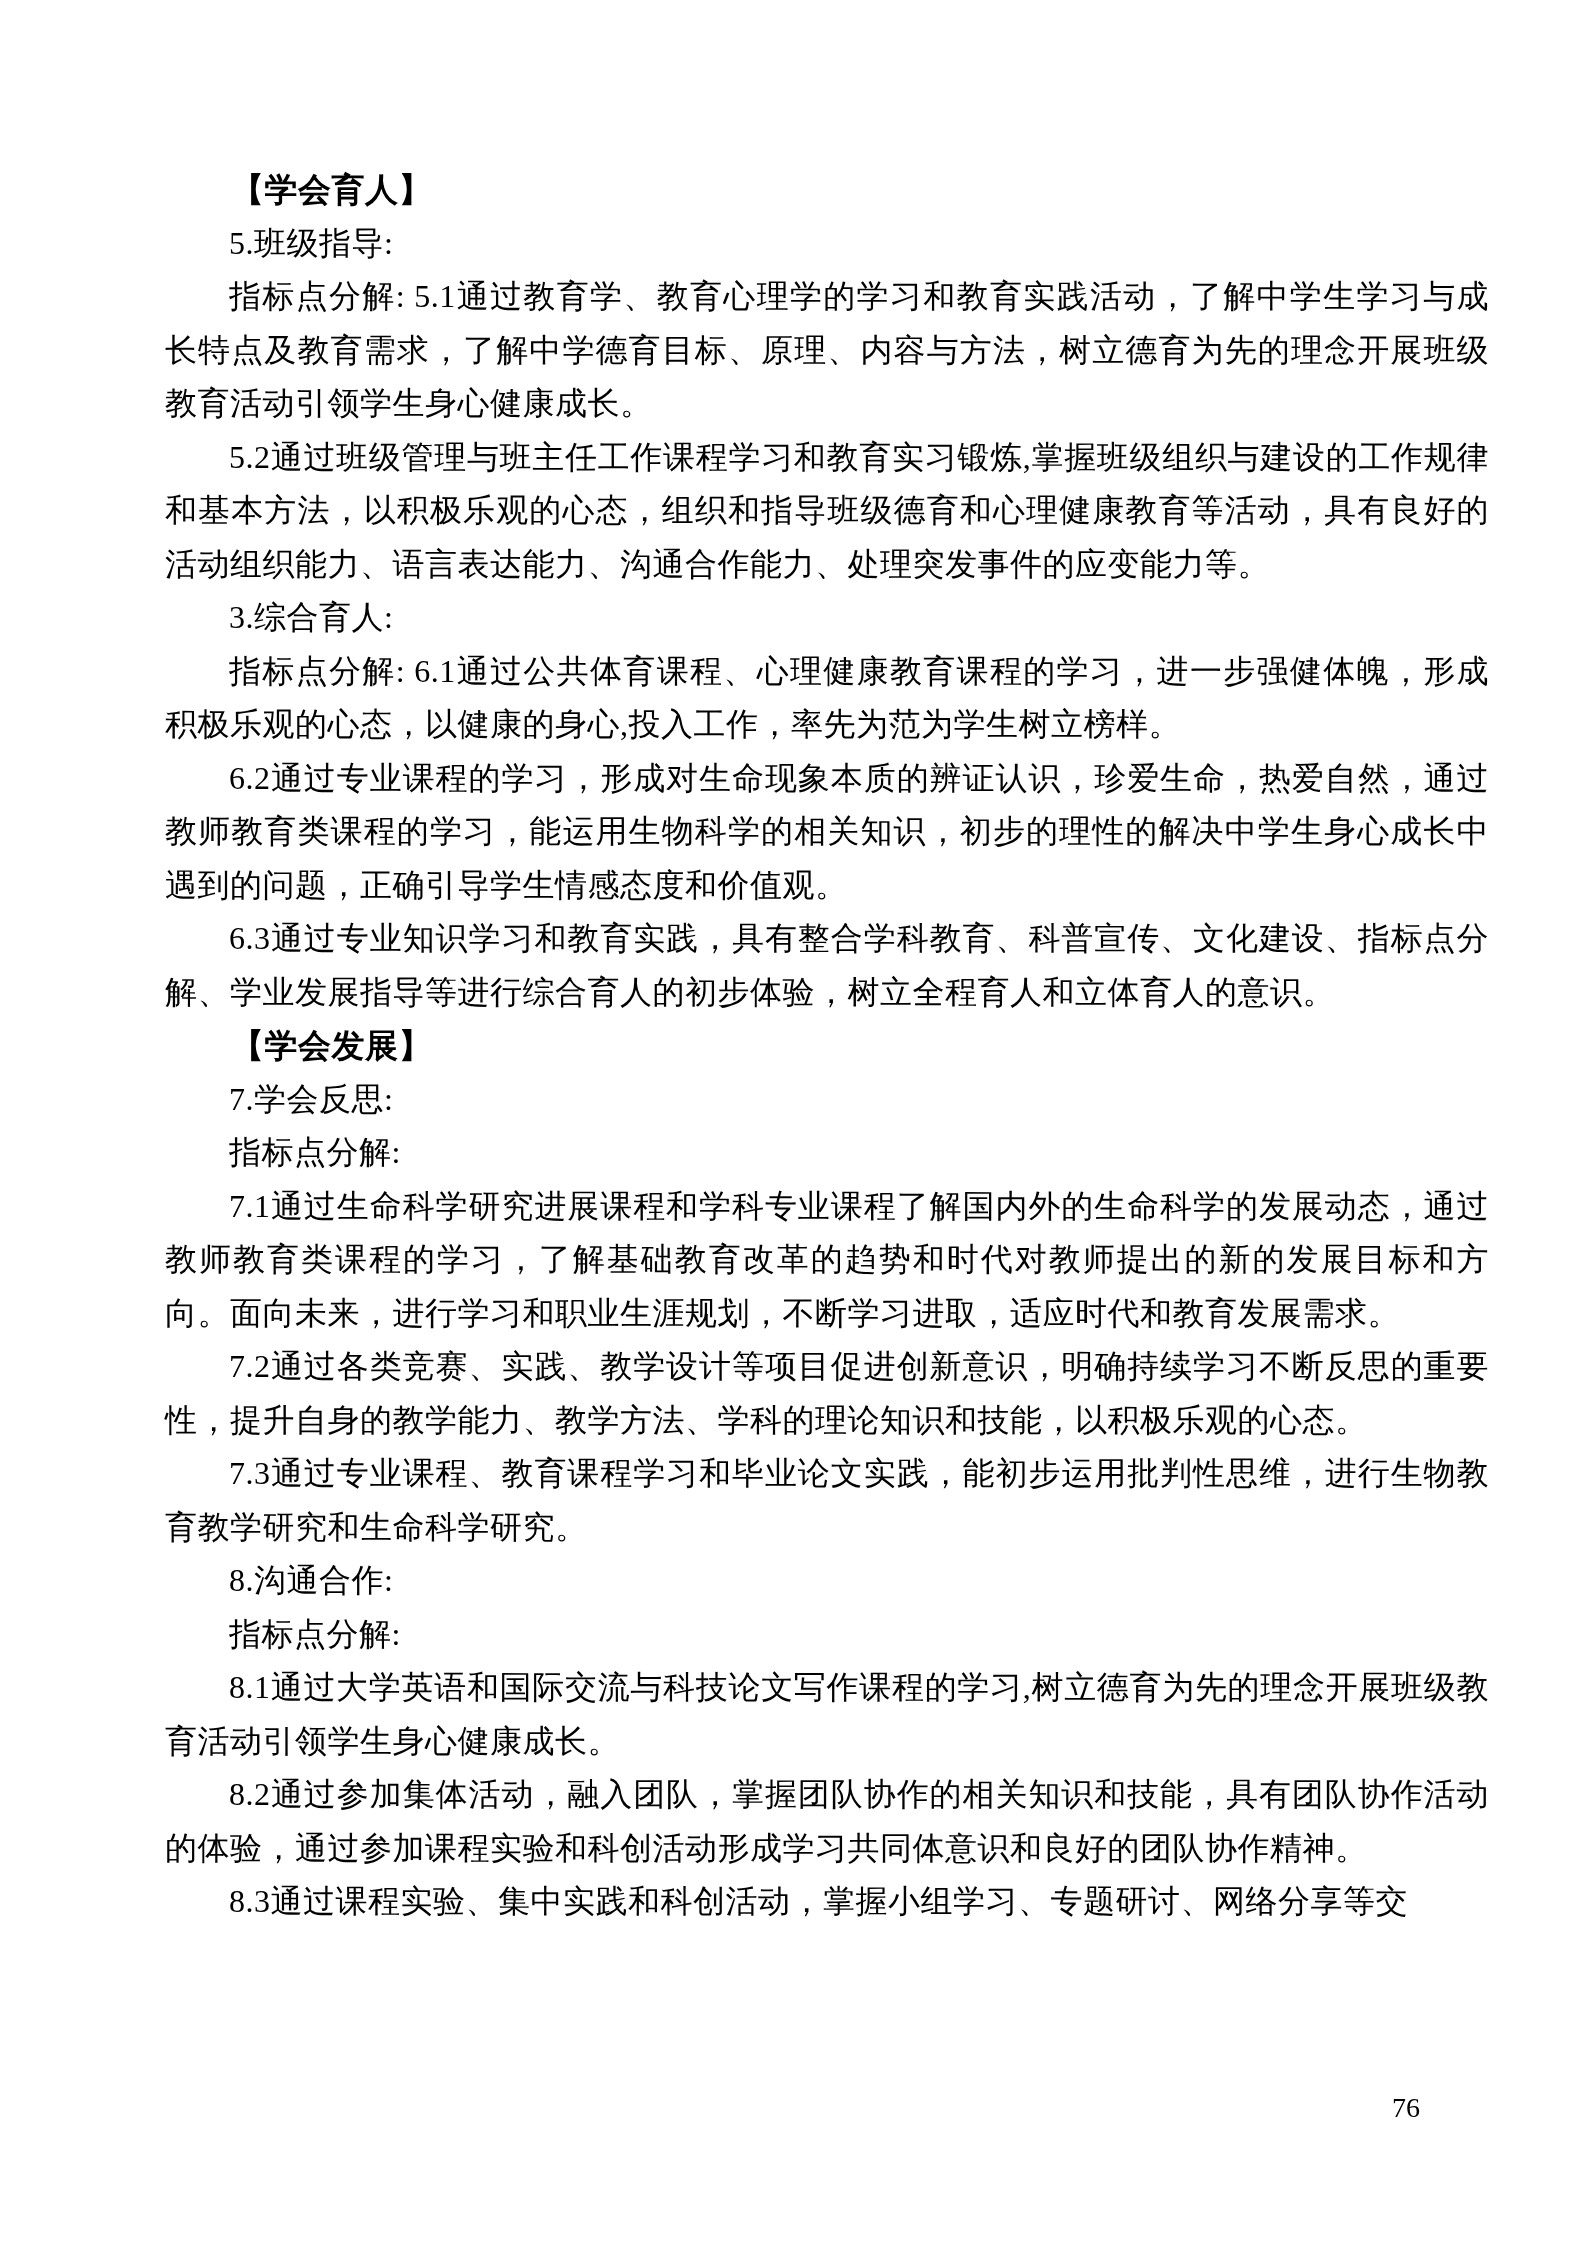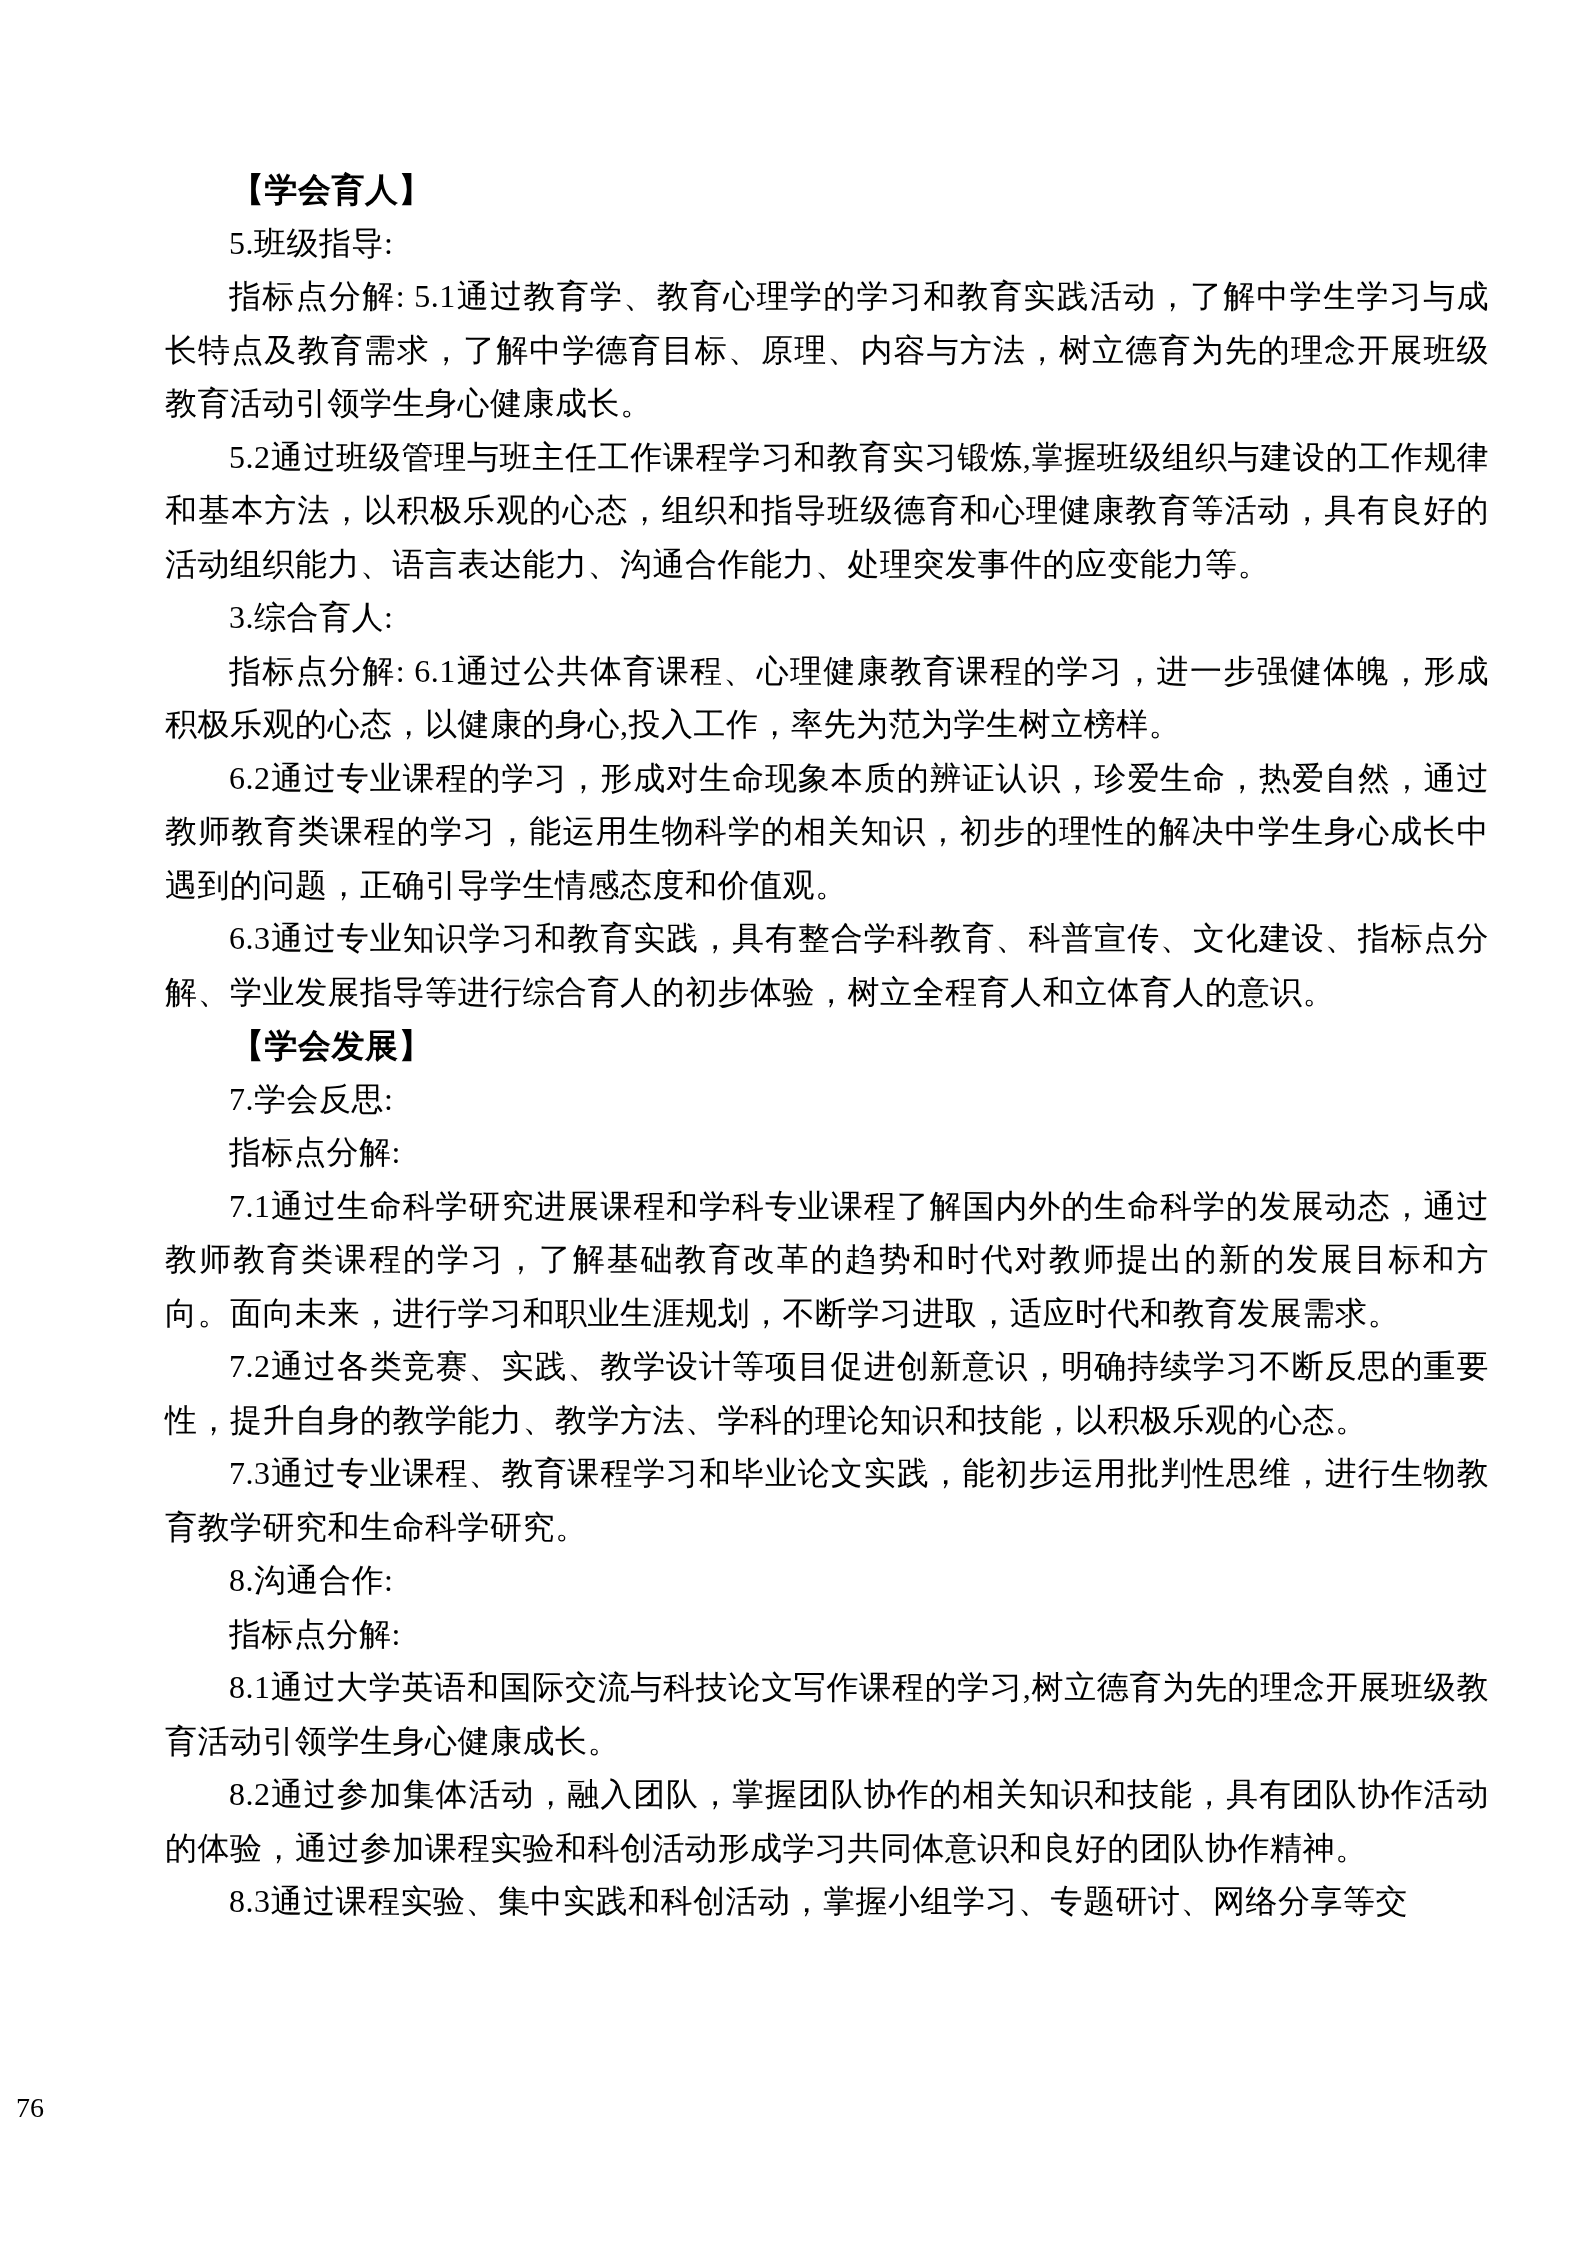--- a/index.html
+++ b/index.html
@@ -39,23 +39,23 @@
     font-family: "Liberation Sans", "DejaVu Sans", sans-serif;
     font-weight: bold;
     font-size: 33px;
     line-height: 53.5px;
     text-indent: 2em;
     letter-spacing: 0.5px;
   }
   .page-number {
     position: absolute;
     top: 2088px;
-    left: 16px;
+    left: 4px;
     width: 1416px;
-    text-align: left;
+    text-align: right;
     font-size: 28px;
     line-height: 40px;
   }
 </style>
 </head>
 <body>
 
 <div class="page">
   <div class="content">
     <div class="heading">【学会育人】</div>

